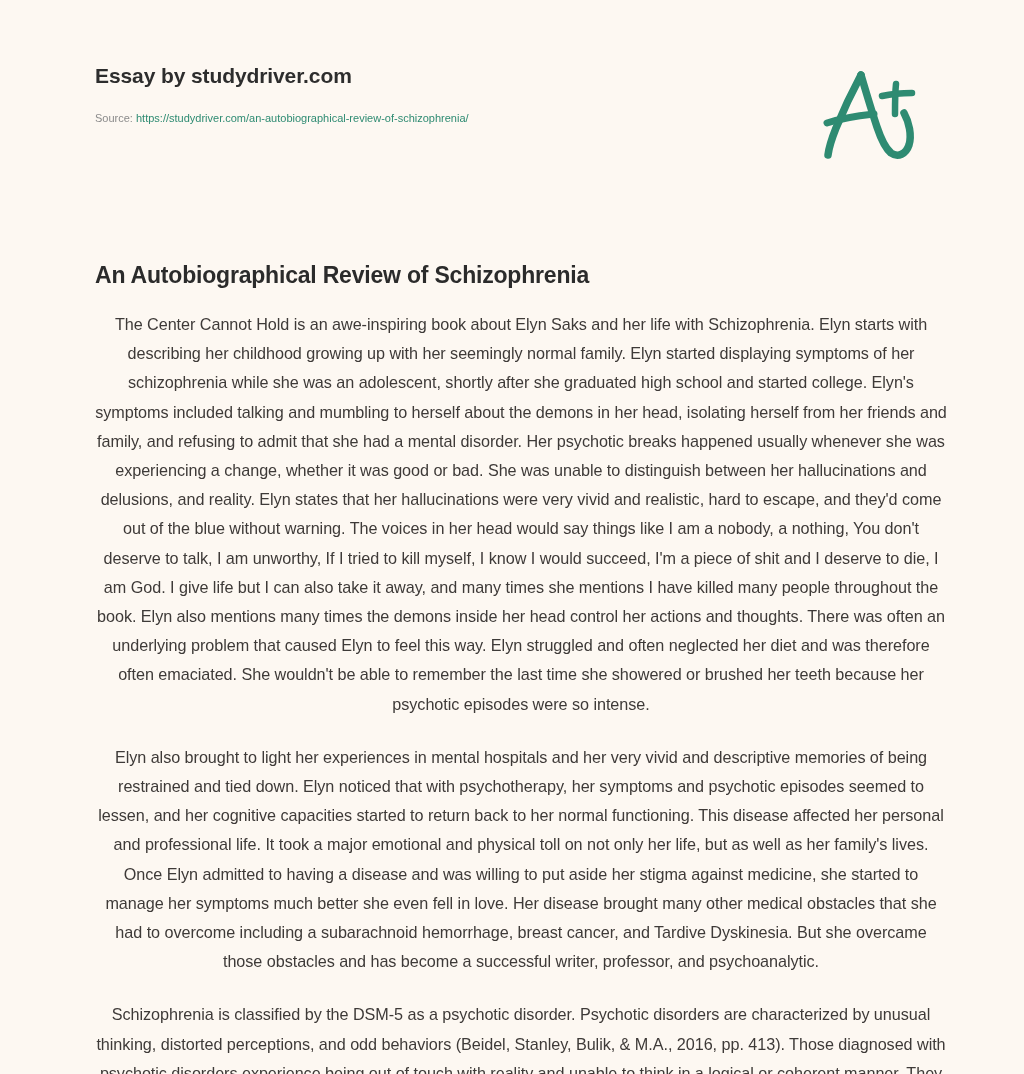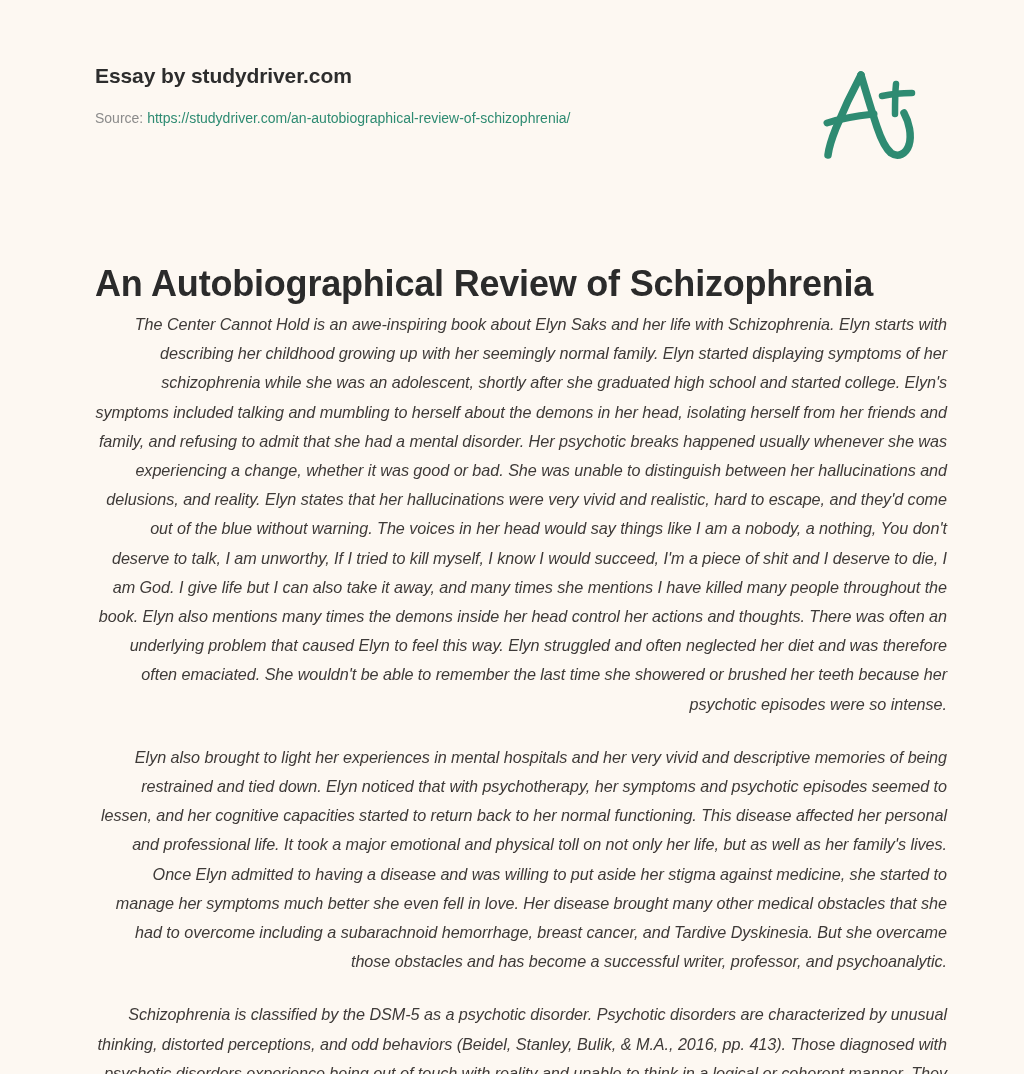--- a/index.html
+++ b/index.html
@@ -35,21 +35,21 @@
     font-size: 21px;
     font-weight: bold;
     color: #2d2d2d;
     letter-spacing: -0.1px;
     line-height: 26px;
     white-space: nowrap;
   }
 
   .source-line {
     margin-top: 19px;
-    font-size: 14px;
+    font-size: 11px;
     line-height: 20px;
     color: #8d8d8d;
     white-space: nowrap;
   }
 
   .source-label {
     color: #8b8b8b;
   }
 
   .source-url {
@@ -70,43 +70,42 @@
     width: 112px;
     height: 100px;
   }
 
   
   .doc-title {
     position: absolute;
     left: 95px;
     top: 243px;
     width: 860px;
-    font-size: 36px;
+    font-size: 23px;
     font-weight: bold;
     color: #2b2b2b;
     letter-spacing: -0.2px;
     line-height: 34px;
   }
 
   
   .body-copy {
     position: absolute;
     left: 95px;
     top: 310px;
     width: 852px;
   }
 
   .body-copy p {
     margin: 0 0 24px 0;
     font-size: 16.2px;
     line-height: 29.2px;
     color: #3e3a38;
-    text-align: right;
+    text-align: center;
     letter-spacing: -0.05px;
-    font-style: italic;
   }
 
   .body-copy p:last-child {
     margin-bottom: 0;
   }
 </style>
 </head>
 <body>
 
 <div class="page">

